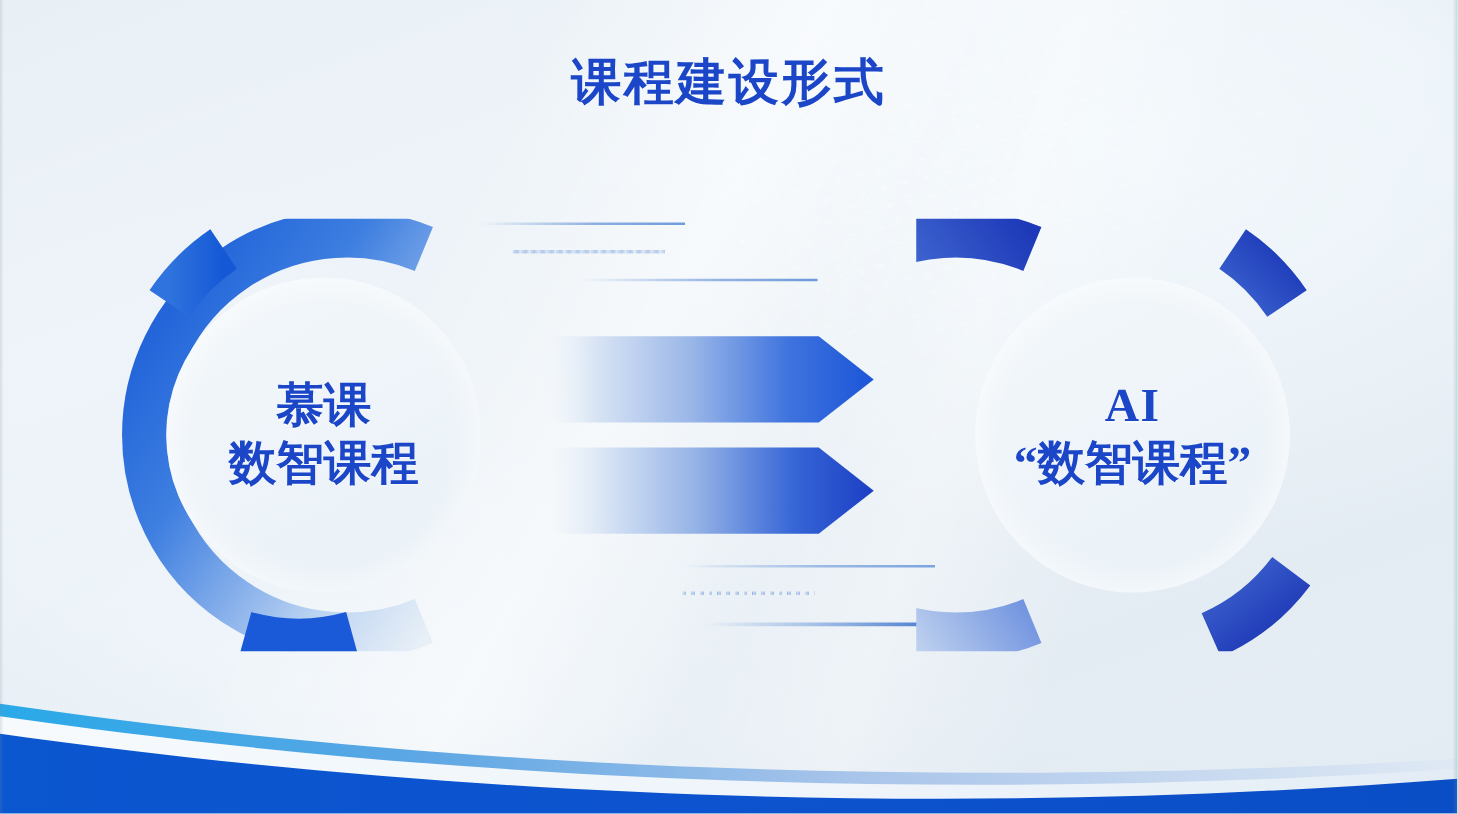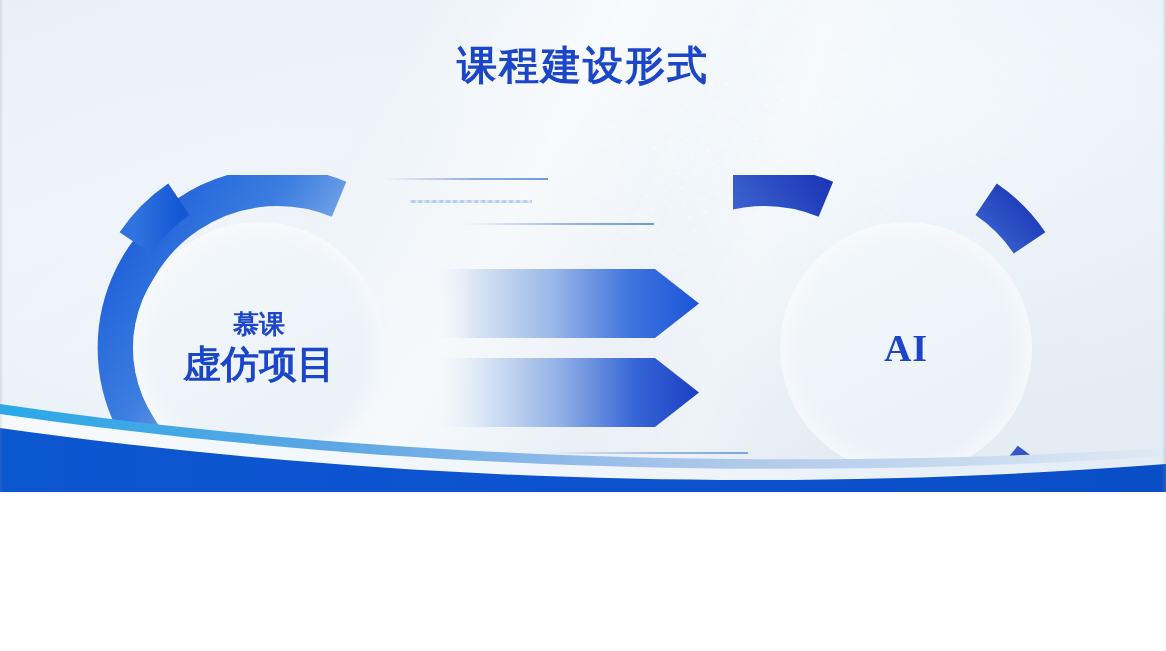--- a/index.html
+++ b/index.html
@@ -7,21 +7,21 @@
     padding: 0;
     background: #ffffff;
   }
   body {
     font-family: "Liberation Serif", "DejaVu Serif", serif;
   }
 
   #slide {
     position: relative;
     width: 1166px;
-    height: 492px;
+    height: 651px;
     overflow: hidden;
     background: #5eead4;
   }
 
   
   .bg-base {
     position: absolute;
     inset: 0;
     background:
       radial-gradient(ellipse 820px 520px at 78% 18%, #f2f8fc 0%, rgba(242,248,252,0) 62%),
@@ -111,21 +111,21 @@
     justify-content: center;
     text-align: center;
   }
   .ring-line {
     color: #1b46c8;
     font-weight: 700;
     line-height: 1.22;
     text-shadow: 0 1px 0 rgba(255,255,255,.5);
     white-space: nowrap;
   }
-  .ring-left  .ring-line.l1 { font-size: 26px; }
+  .ring-left  .ring-line.l1 { font-size: 38px; }
   .ring-left  .ring-line.l2 { font-size: 38px; }
   .ring-right .ring-line.l1 { font-size: 38px; letter-spacing: 1px; text-align: center; }
   .ring-right .ring-line.l2 { font-size: 38px; }
 
   
   .arrows {
     position: absolute;
     left: 437px;
     top: 258px;
     width: 292px;
@@ -261,21 +261,21 @@
                A 161 161 0 1 1 253.1 24.2" fill="none" stroke="url(#lgB)" stroke-width="38" stroke-linecap="butt"></path>
 
       <path d="M 92.9 24.2
                A 161 161 0 0 0 49.4 67.8" fill="none" stroke="url(#lgC)" stroke-width="38" stroke-linecap="butt"></path>
 
       <path d="M 110.0 333.0
                A 161 161 0 0 0 196.0 333.0" fill="none" stroke="#1a5ad8" stroke-width="38" stroke-linecap="butt"></path>
     </svg>
     <div class="ring-inner">
       <div class="ring-line l1">慕课</div>
-      <div class="ring-line l2">虚仿项目</div>
+      <div class="ring-line l2">数智课程</div>
     </div>
   </div>
 
   <div class="ring ring-right">
     <svg viewBox="0 0 346 346" aria-hidden="true">
       <defs>
         <linearGradient id="rgB" x1="1" y1="0" x2="0" y2="1">
           <stop offset="0%" stop-color="#1d39b8"></stop>
           <stop offset="34%" stop-color="#4a74d8"></stop>
           <stop offset="74%" stop-color="#c3d5f0"></stop>
@@ -295,20 +295,21 @@
                A 161 161 0 1 0 92.9 321.8" fill="none" stroke="url(#rgB)" stroke-width="38" stroke-linecap="butt"></path>
 
       <path d="M 253.1 24.2
                A 161 161 0 0 1 296.6 67.8" fill="none" stroke="url(#rgC)" stroke-width="38" stroke-linecap="butt"></path>
 
       <path d="M 236.0 333.0
                A 161 161 0 0 0 300.0 282.0" fill="none" stroke="url(#rgD)" stroke-width="38" stroke-linecap="butt"></path>
     </svg>
     <div class="ring-inner">
       <div class="ring-line l1">AI</div>
+      <div class="ring-line l2">“数智课程”</div>
     </div>
   </div>
 
   <div class="arrows">
     <svg viewBox="0 0 292 180" aria-hidden="true">
       <defs>
         <linearGradient id="arrG" x1="0" y1="0" x2="1" y2="0">
           <stop offset="0%" stop-color="#eaf1f8" stop-opacity="0"></stop>
           <stop offset="14%" stop-color="#dbe6f5"></stop>
           <stop offset="44%" stop-color="#9ab7e8"></stop>

